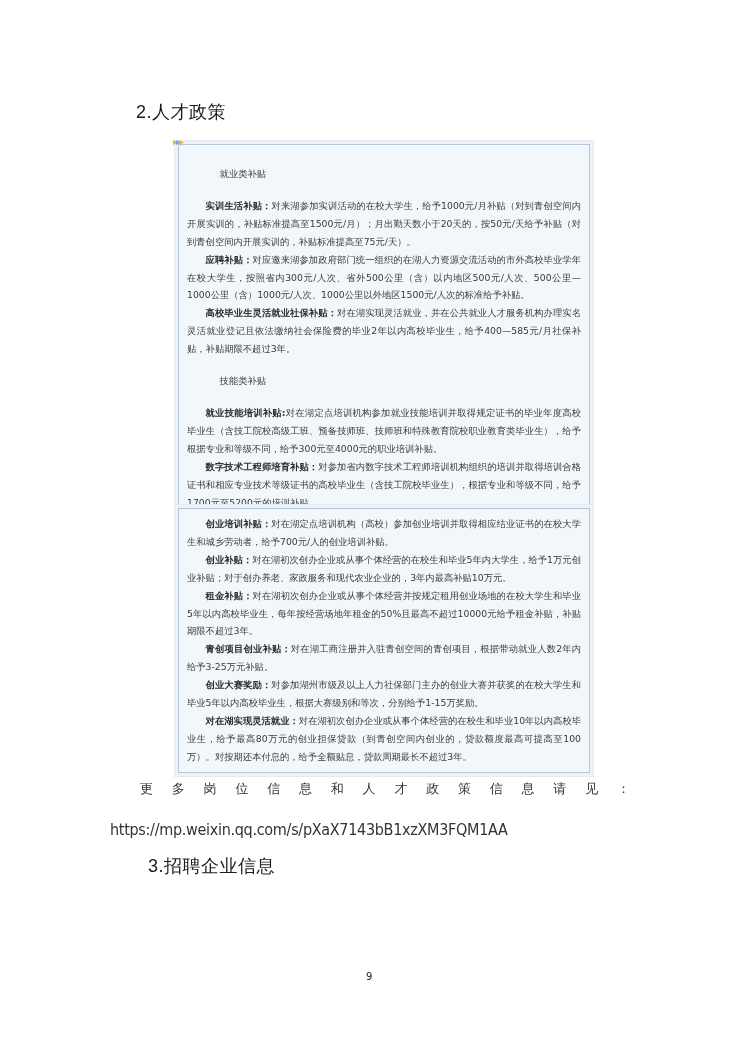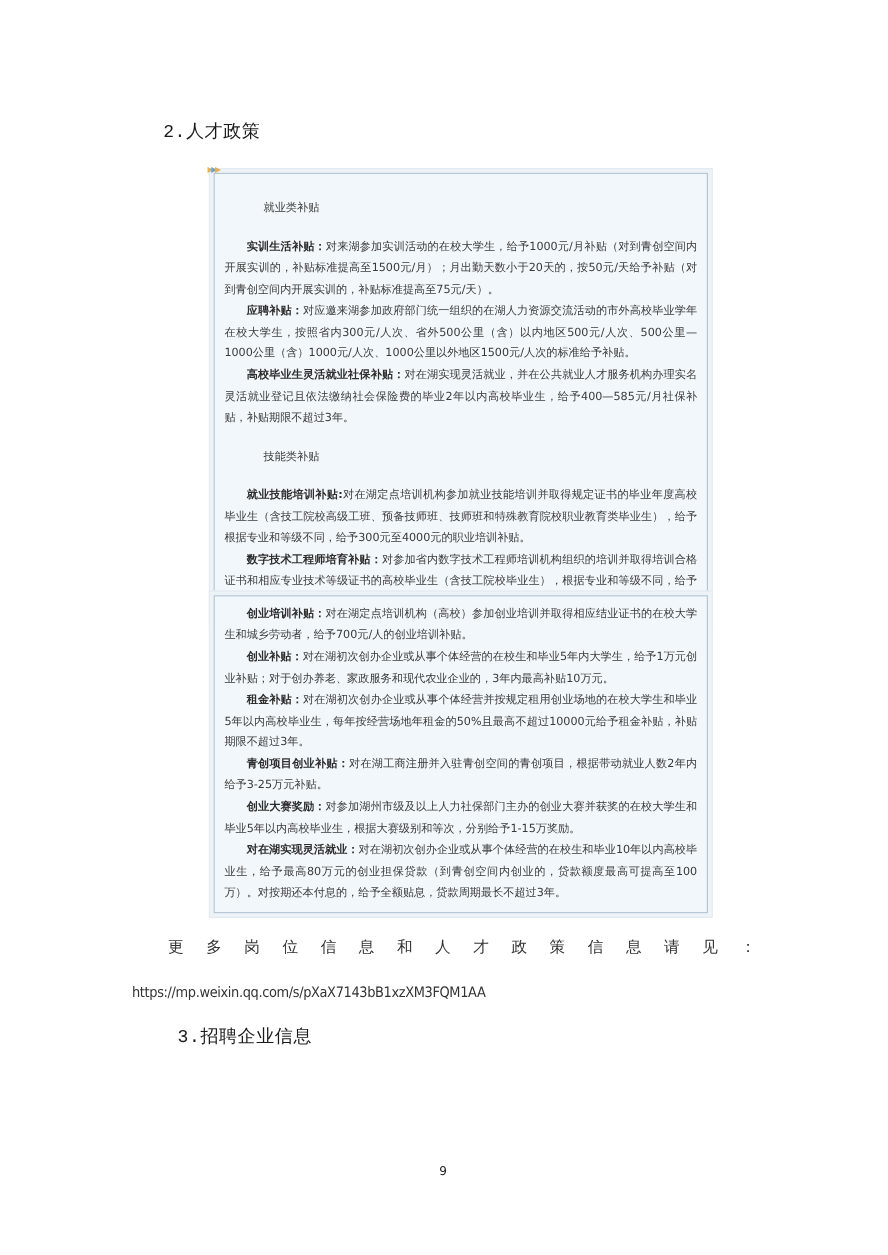--- a/index.html
+++ b/index.html
@@ -1,41 +1,41 @@
 <!DOCTYPE html>
 <html><head>
 <meta charset="utf-8">
 <style>
   html, body { margin: 0; padding: 0; background: #ffffff; }
   body { width: 740px; height: 1046px; position: relative; overflow: hidden;
          font-family: "DejaVu Sans", sans-serif; color: #222; }
-  .heading { position: absolute; font-family: Liberation Mono, monospace; font-size: 15px; color: #1a1a1a; letter-spacing: 0.5px; }
+  .heading { position: absolute; font-family: Liberation Sans, sans-serif; font-size: 18px; color: #1a1a1a; letter-spacing: 0.5px; }
   #h2 { left: 136px; top: 100px; }
   #h3 { left: 148px; top: 854px; }
 
   .box-wrap { position: absolute; left: 178px; width: 412px; }
   .box { background: #f2f7fb; border: 1px solid #b5c7d6; padding: 6px 8px 6px 8px;
          font-size: 9.3px; line-height: 17.9px; color: #3a3a3a; }
   .box-shadow { box-shadow: 0 0 0 3px #eef3f8, 0 0 0 4px #e3eaf1; }
   #box1 { top: 144px; }
-  #box2 { top: 496px; }
+  #box2 { top: 508px; }
 
   .corner { position: absolute; left: -5px; top: -7px; font-size: 10px; line-height: 10px; letter-spacing: -2px; }
   .corner .a { color: #e6b04a; }
   .corner .b { color: #6aa4d8; }
 
   .para { text-indent: 2em; text-align: justify; margin: 0; }
   .cat { text-indent: 2em; margin: 14px; }
   .para b { color: #2e2e2e; font-weight: bold; }
 
   #more { position: absolute; left: 140px; top: 780px; width: 490px;
           font-family: "DejaVu Serif", serif; font-size: 13px; color: #333;
           display: flex; justify-content: space-between; }
   #url { position: absolute; left: 110px; top: 820px; font-family: "DejaVu Sans Condensed", "DejaVu Sans", sans-serif;
-         font-size: 12px; color: #333; letter-spacing: -0.3px; }
+         font-size: 16px; color: #333; letter-spacing: -0.3px; }
   #pagenum { position: absolute; left: 366px; top: 971px; font-size: 10px; color: #222; }
 </style>
 </head>
 <body>
 
 <div id="h2" class="heading">2.人才政策</div>
 
 <div id="box1" class="box-wrap">
   <div class="box box-shadow">
     <span class="corner"><span class="a">▸</span><span class="b">▸</span><span class="a">▸</span></span>

